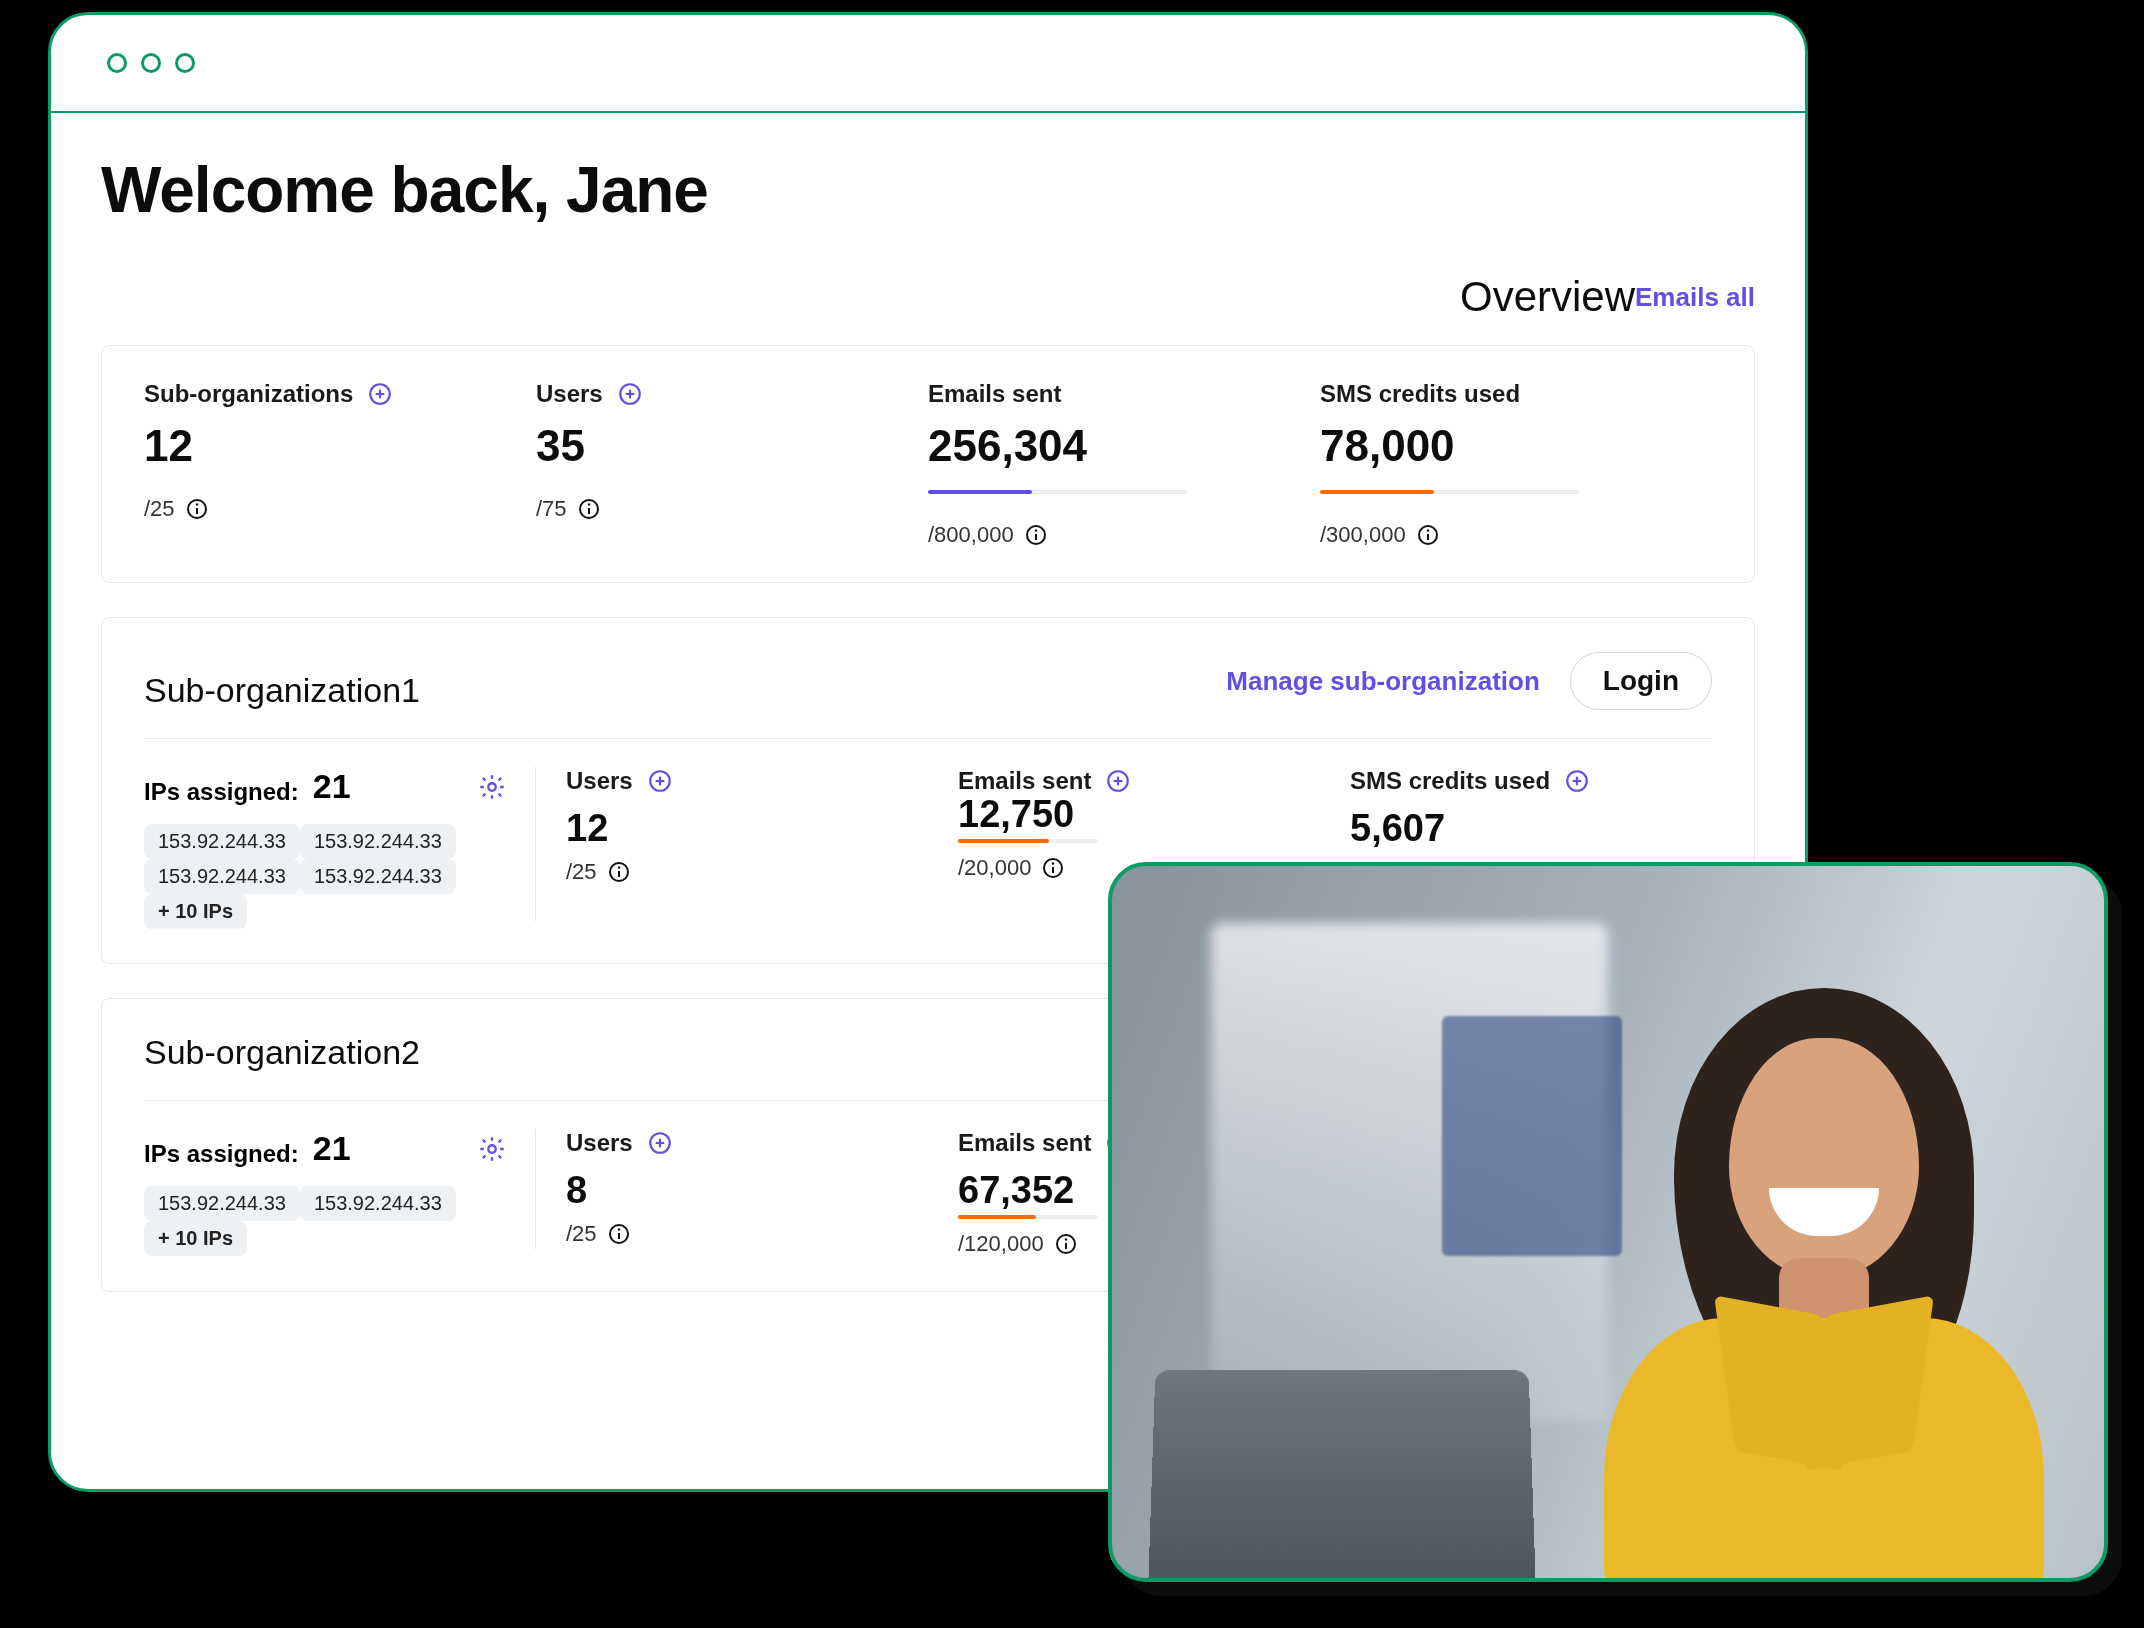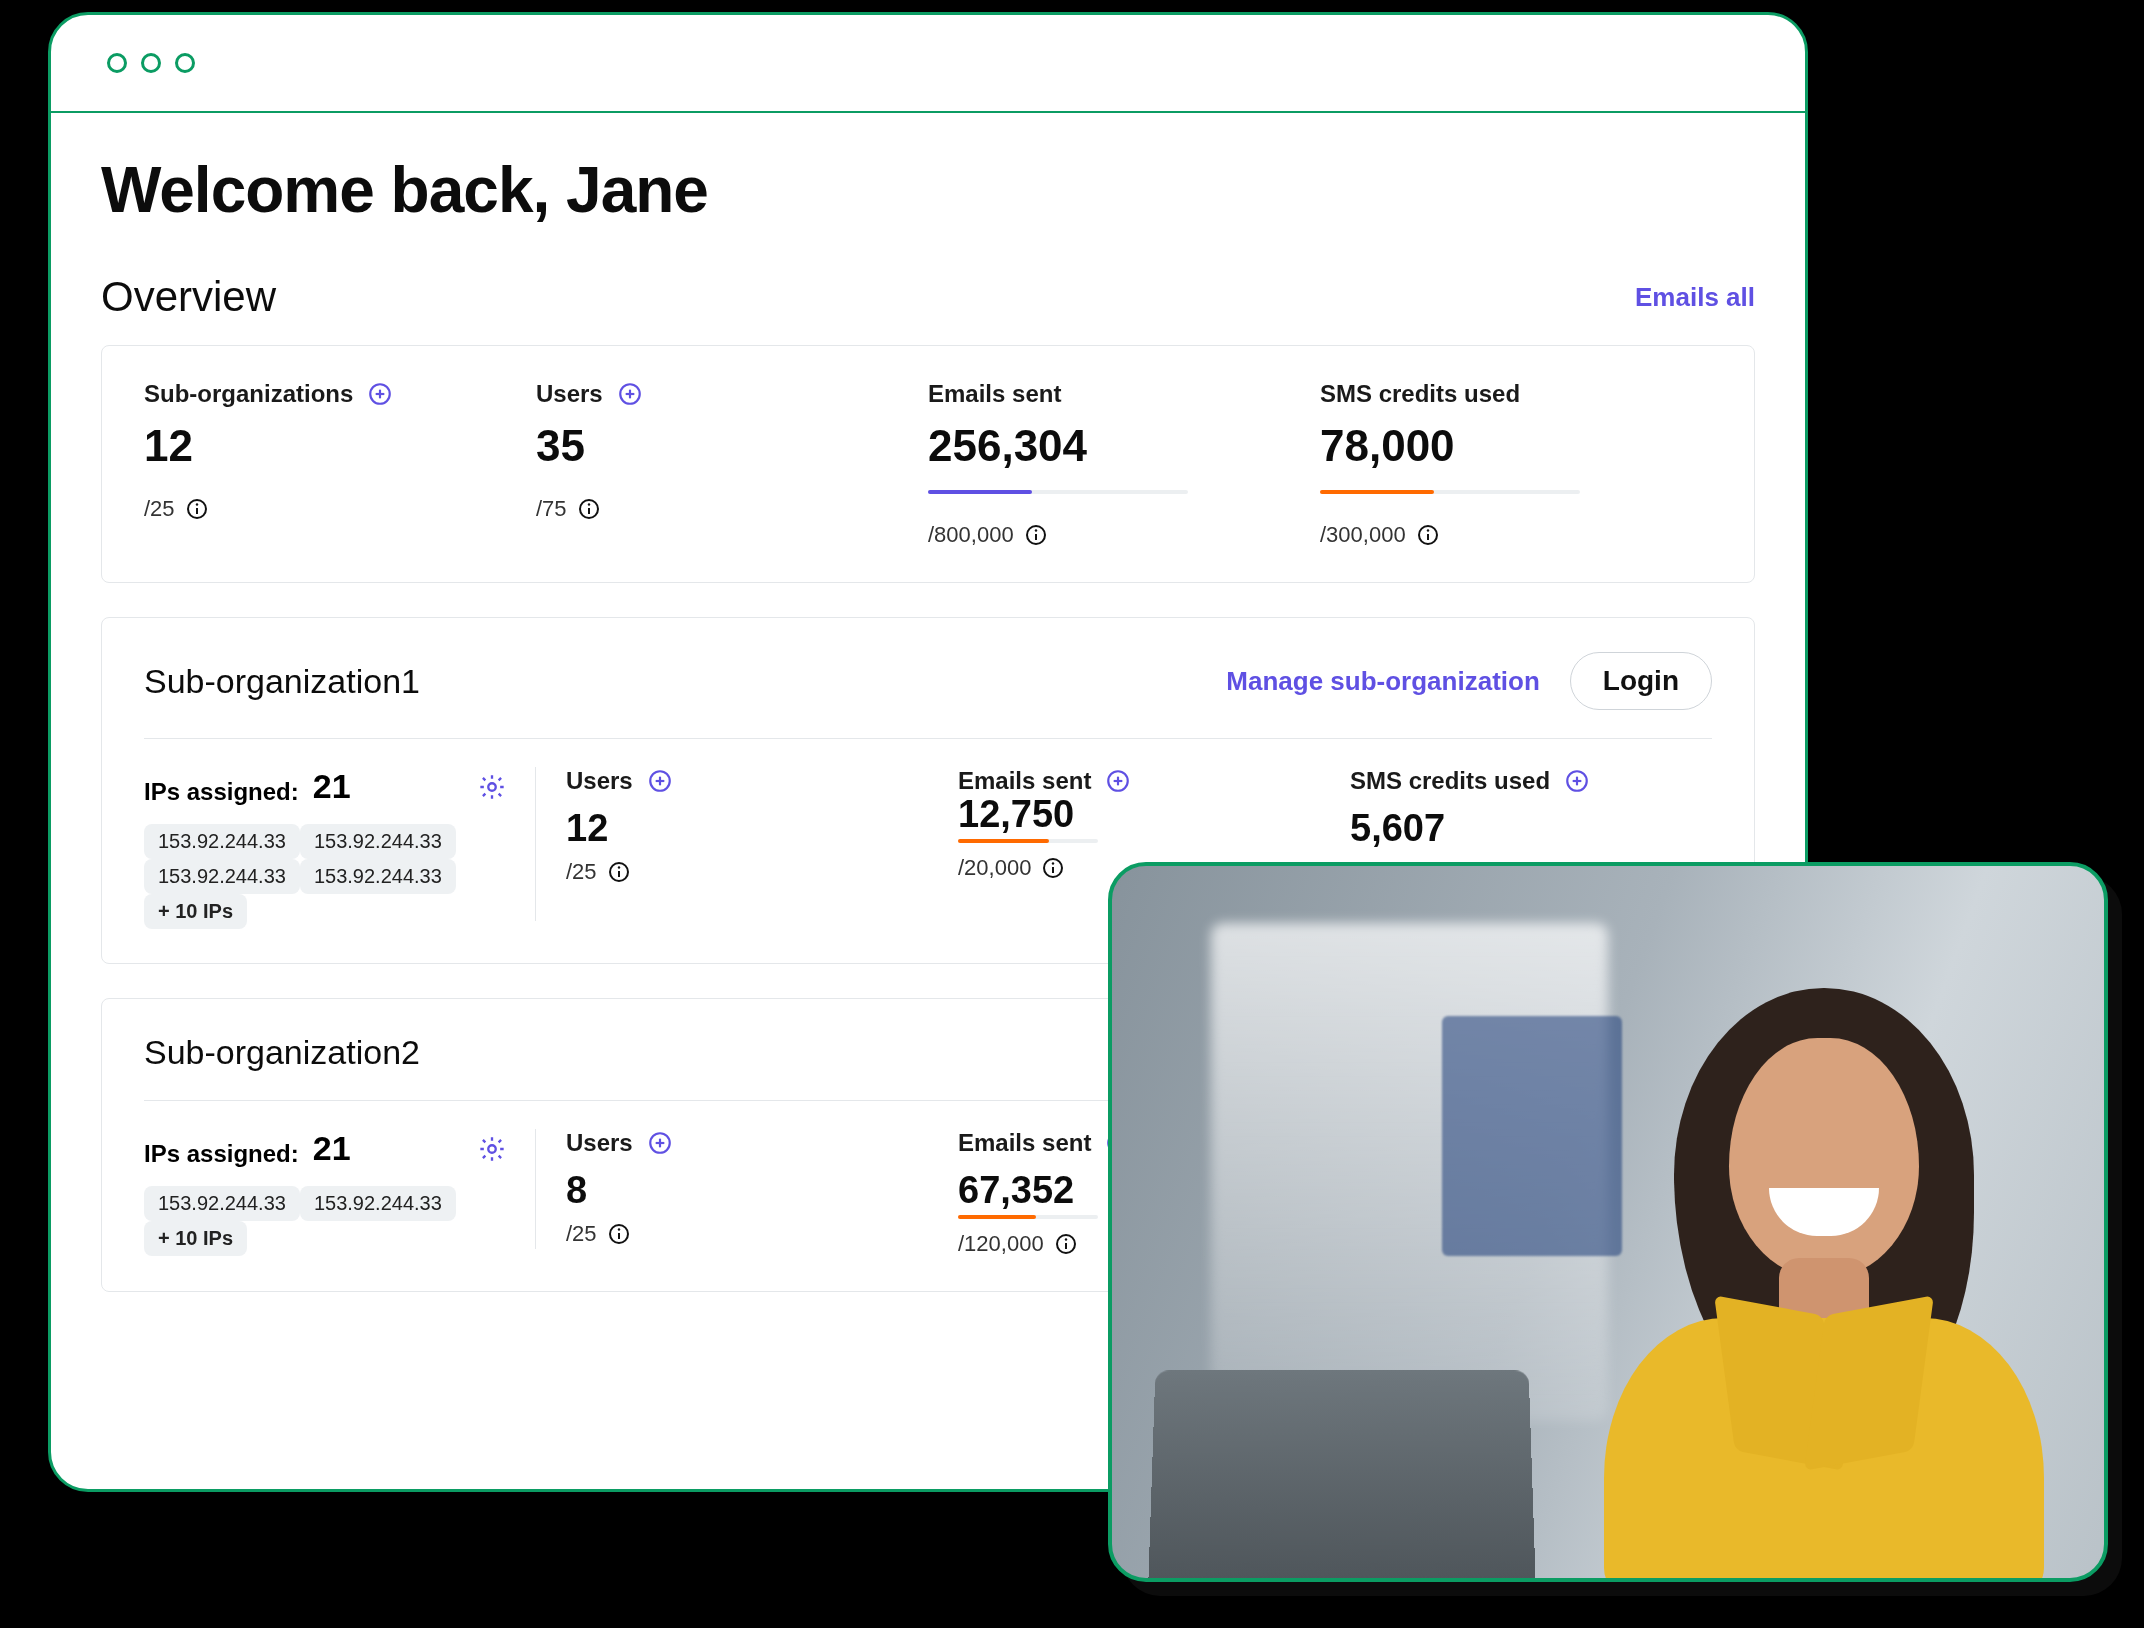--- a/index.html
+++ b/index.html
@@ -40,21 +40,21 @@
   .welcome {
     font-size: 64px;
     font-weight: 700;
     letter-spacing: -1px;
     color: #0c0c0c;
     margin-bottom: 46px;
   }
   .overview-row {
     display: flex;
     align-items: center;
-    justify-content: space-between;
+    justify-content: flex-end;
     margin-bottom: 24px;
   }
   .section-title {
     font-size: 42px;
     font-weight: 500;
     color: #0c0c0c;
   }
   .link {
     font-size: 26px;
     font-weight: 600;
@@ -81,21 +81,21 @@
   .stat-sub { font-size: 22px; color: #333; }
   .bar-track {
     width: 260px; height: 4px; background: #eceff1;
     border-radius: 3px; margin-top: 6px;
   }
   .bar-fill { height: 4px; border-radius: 3px; }
   .purple { background: #5f50e3; }
   .orange { background: #ff6a00; }
 
   .suborg-header {
-    display: flex; align-items: center; justify-content: space-between;
+    display: flex; align-items: flex-end; justify-content: space-between;
     border-bottom: 1px solid #e4e7ea;
     padding-bottom: 28px; margin-bottom: 28px;
   }
   .suborg-title { font-size: 34px; font-weight: 500; color: #0c0c0c; }
   .suborg-actions { display: flex; align-items: center; gap: 30px; }
   .btn-outline {
     font-size: 28px; font-weight: 600; color: #111;
     background: #fff; border: 1px solid #cfd4d9;
     border-radius: 40px; padding: 12px 32px; cursor: pointer;
   }

